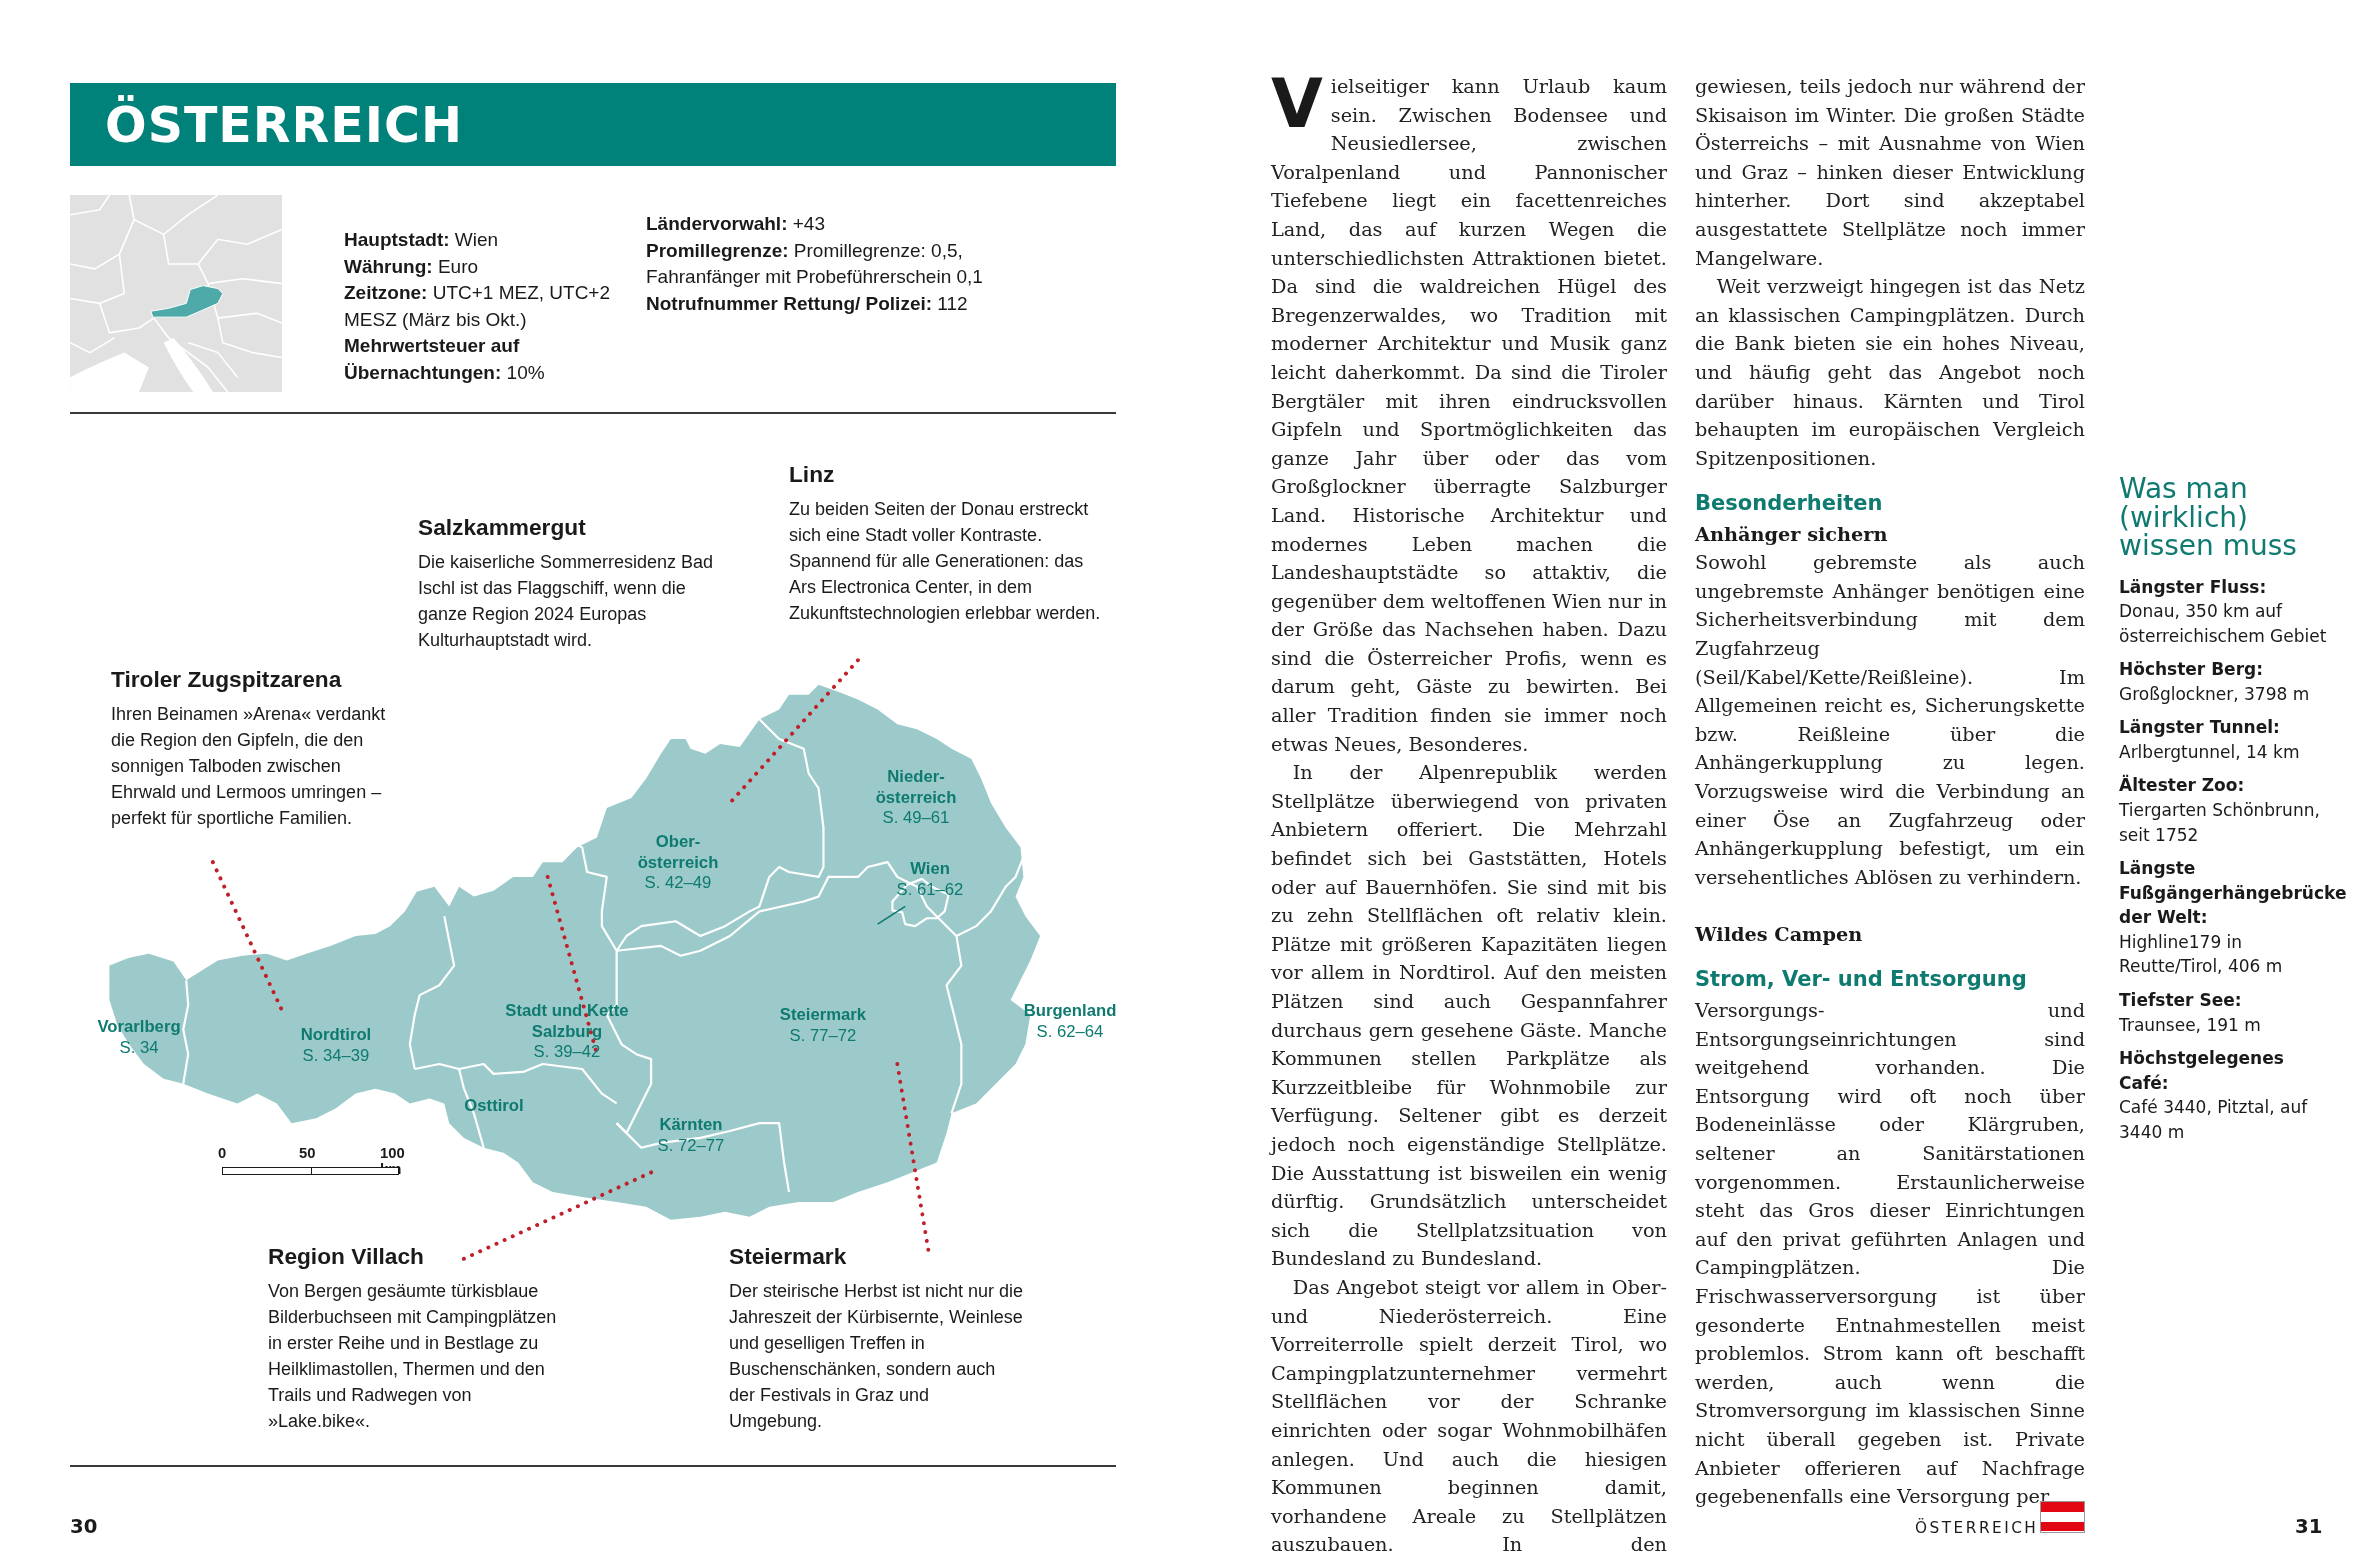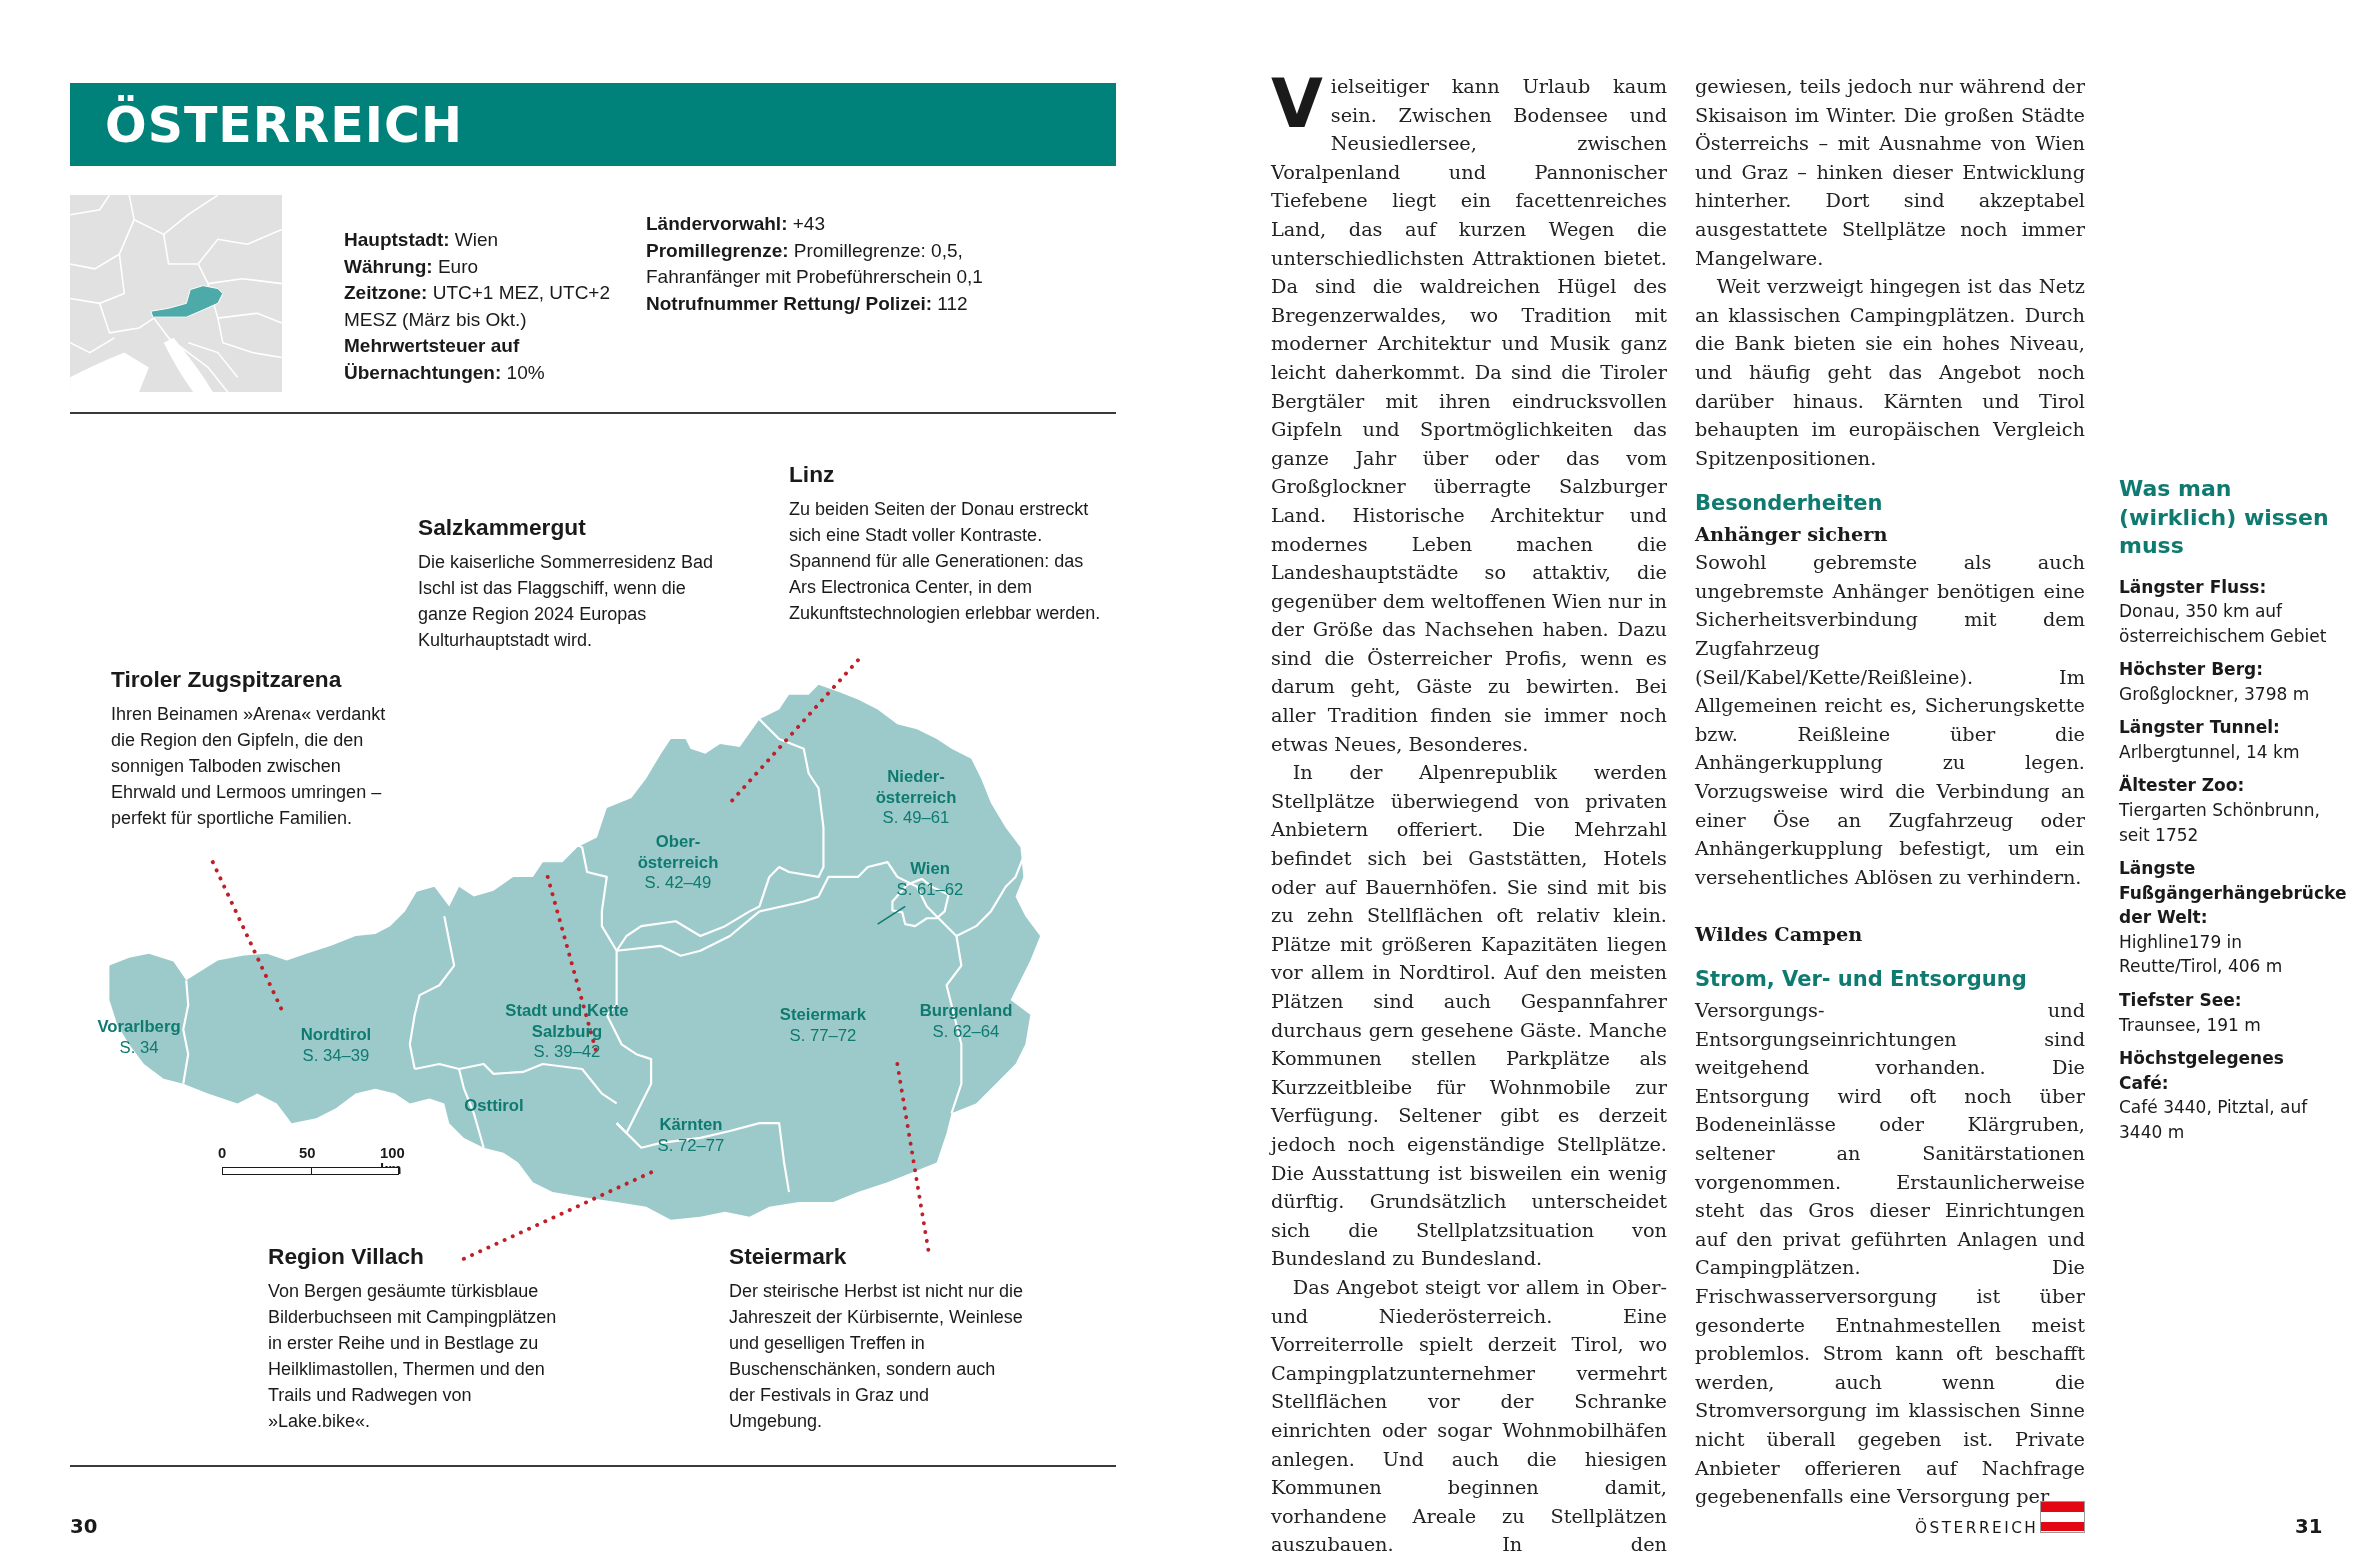--- a/index.html
+++ b/index.html
@@ -43,21 +43,21 @@
   .body-col.c1 { left: 1271px; width: 396px; }
   .body-col.c2 { left: 1695px; width: 390px; }
   .body-col p { margin: 0; }
   .body-col p.indent { text-indent: 21.7px; }
   .dropcap { float: left; font-family: "DejaVu Sans", sans-serif; font-weight: bold; font-size: 67px; line-height: 55px; margin: 3.9px 7.9px 0 0; color: #1a1a1a; }
   .sec-head { font-family: "DejaVu Sans", sans-serif; font-weight: bold; font-size: 21px; color: #0e7a70; margin-top: 15.8px; margin-bottom: 2px; text-align: left; line-height: 29.6px; }
   .sub-head { font-family: "DejaVu Serif", serif; font-weight: bold; font-size: 19.3px; color: #1a1a1a; text-align: left; }
   .gap { height: 28.6px; }
 
   .sidebar { position: absolute; left: 2119px; top: 475px; width: 212px; font-family: "DejaVu Sans", sans-serif; color: #1a1a1a; }
-  .sidebar h2 { font-size: 22px; line-height: 28.6px; font-weight: bold; color: #0e7a70; margin-bottom: 13.8px; }
+  .sidebar h2 { font-size: 28px; line-height: 28.6px; font-weight: normal; color: #0e7a70; margin-bottom: 13.8px; }
   .sidebar .item { margin-bottom: 8.9px; }
   .sidebar .k { font-weight: bold; font-size: 17px; line-height: 24.6px; }
   .sidebar .v { font-size: 17px; line-height: 24.6px; }
 
   .runner { position: absolute; left: 1915px; top: 1519px; font-family: "DejaVu Sans", sans-serif; font-size: 15.3px; letter-spacing: 2.5px; color: #1a1a1a; }
   .flag { position: absolute; left: 2040px; top: 1501px; width: 45px; height: 31.5px; border: 1px solid #999; }
   .flag div { height: 33.33%; }
 </style>
 </head>
 <body>
@@ -175,21 +175,21 @@
     <div class="rp">S. 49–61</div>
   </div>
   <div class="region-label" style="left:860px; top:445px;">
     <div class="rn">Wien</div>
     <div class="rp">S. 61–62</div>
   </div>
   <div class="region-label" style="left:753px; top:591px;">
     <div class="rn">Steiermark</div>
     <div class="rp">S. 77–72</div>
   </div>
-  <div class="region-label" style="left:896px; top:587px;">
+  <div class="region-label" style="left:1000px; top:587px;">
     <div class="rn">Burgenland</div>
     <div class="rp">S. 62–64</div>
   </div>
 </div>
 
 <div class="callout" style="left:789px; top:461px; width:315px;">
   <h3>Linz</h3>
   <p>Zu beiden Seiten der Donau erstreckt sich eine Stadt voller Kontraste. Spannend für alle Generationen: das Ars Electronica Center, in dem Zukunftstechno­logien erlebbar werden.</p>
 </div>
 <div class="callout" style="left:418px; top:514px; width:296px;">

